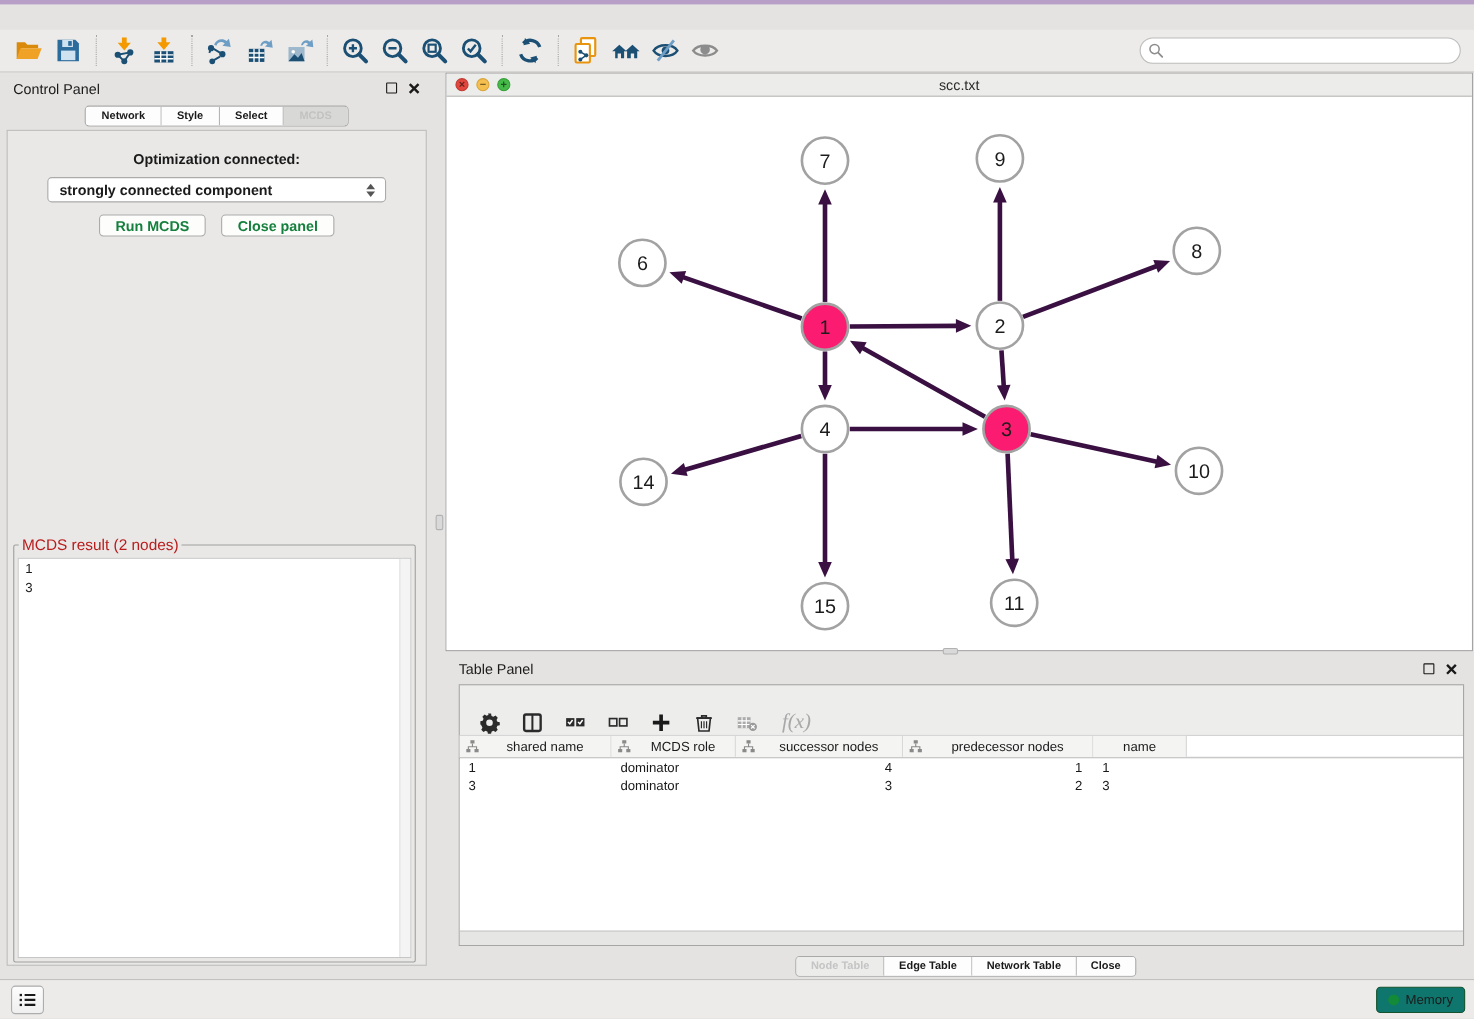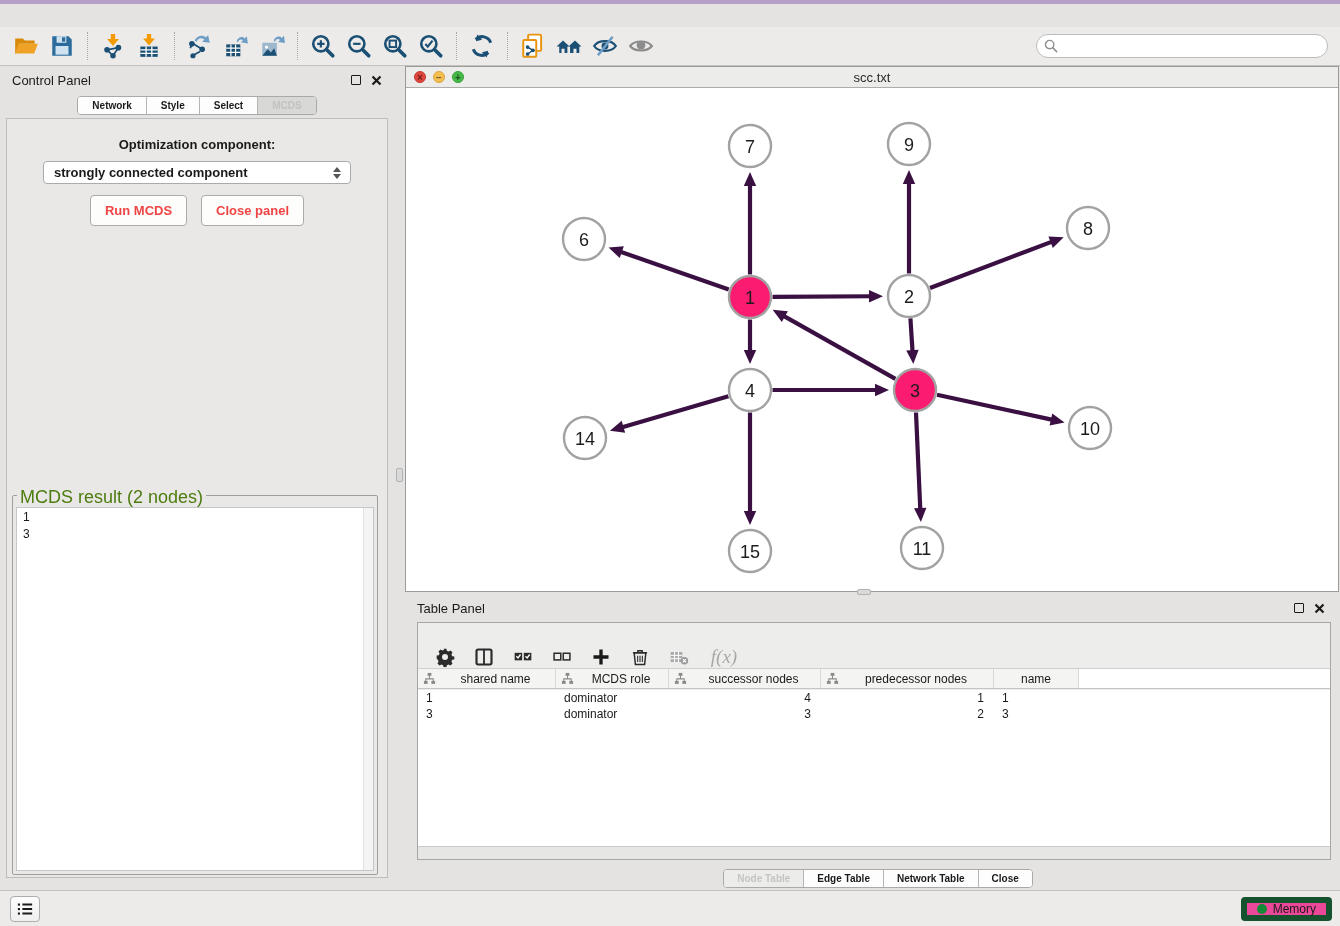--- a/index.html
+++ b/index.html
@@ -46,26 +46,26 @@
   .cp-body { position:absolute; left:6px; right:6px; top:52px; bottom:12px; background:#E9E8E7;
              border:1px solid #BDBDBD; }
   .opt-label { margin-top:18px; text-align:center; font-size:13px; font-weight:600; color:#1A1A1A; }
   .dropdown { width:308px; height:23px; margin:9px auto 0; background:#fff; border:1px solid #ABABAB;
               border-radius:4px; display:flex; align-items:center; padding:0 6px 0 10px; }
   .dropdown .dd-text { font-size:13px; font-weight:600; color:#1A1A1A; flex:1; }
   .stepper { display:flex; flex-direction:column; gap:2px; align-items:center; width:14px; }
   .tri-up { width:0; height:0; border-left:4px solid transparent; border-right:4px solid transparent; border-bottom:5px solid #555; }
   .tri-dn { width:0; height:0; border-left:4px solid transparent; border-right:4px solid transparent; border-top:5px solid #555; }
   .cp-buttons { display:flex; justify-content:center; gap:14px; margin-top:11px; }
-  .btn { height:31px; padding:0 14px; background:#FDFDFC; border:1px solid #ABABAB; border-radius:4px;
-         font-size:13px; font-weight:600; color:#ef4444; display:flex; align-items:center; cursor:default; }
+  .btn { height:20px; padding:0 14px; background:#FDFDFC; border:1px solid #ABABAB; border-radius:4px;
+         font-size:13px; font-weight:600; color:#15803d; display:flex; align-items:center; cursor:default; }
 
   .result-fieldset { position:absolute; left:5px; right:9px; top:376px; bottom:2px;
                      border:1px solid #9F9F9F; border-radius:2px; }
-  .result-legend { position:absolute; top:-9px; left:4px; background:#E9E8E7; padding:0 3px; font-size:18px; color:#4d7c0f; }
+  .result-legend { position:absolute; top:-9px; left:4px; background:#E9E8E7; padding:0 3px; font-size:14px; color:#b91c1c; }
   .result-list { position:absolute; left:3px; right:3px; top:11px; bottom:3px; background:#fff;
                  border:1px solid #C6C6C6; overflow:hidden; }
   .result-item { font-size:12px; color:#1A1A1A; padding:1px 0 0 6px; line-height:16px; }
   .result-scroll { position:absolute; right:0; top:0; bottom:0; width:10px; background:#F4F4F4; border-left:1px solid #E2E2E2; }
 
   
   .grip-v { position:absolute; left:396px; top:402px; width:7px; height:14px; background:#D9D9D9;
             border:1px solid #B2B2B2; border-radius:2px; }
   .grip-h { position:absolute; left:451px; top:523px; width:14px; height:6px; background:#D9D9D9;
             border:1px solid #B2B2B2; border-radius:2px; }
@@ -104,22 +104,22 @@
   .tp-bottomstrip { position:absolute; left:0; right:0; bottom:0; height:13px; background:#E6E6E5; border-top:1px solid #C9C9C9; }
   .tp-tabs { position:absolute; left:12px; right:0; bottom:2px; display:flex; justify-content:center; }
   .tp-tabs .seg-tab { font-weight:700; padding:3px 13px; }
   .tp-tabs .seg-tab.active-gray { background:#ECECEB; color:#C4C4C4; }
 
   
   .statusbar { position:absolute; left:0; bottom:0; right:0; height:36px; background:#ECEBE9; border-top:1px solid #C3C1BF; }
   .sb-left-btn { position:absolute; left:10px; top:5px; width:30px; height:26px; background:linear-gradient(#FDFDFD,#EFEFEF);
                  border:1px solid #ADADAD; border-radius:4px; display:flex; align-items:center; justify-content:center; }
   .sb-left-btn svg { width:18px; height:18px; }
-  .memory-btn { position:absolute; right:8px; top:6px; height:24px; padding:0 10px; background:#ec4899;
-                border:6px solid #14532d; border-radius:4px; display:flex; align-items:center; gap:6px; }
+  .memory-btn { position:absolute; right:8px; top:6px; height:24px; padding:0 10px; background:#0f766e;
+                border:1px solid #14532d; border-radius:4px; display:flex; align-items:center; gap:6px; }
   .mem-dot { width:10px; height:10px; border-radius:50%; background:#128A38; }
   .memory-btn span.lbl { font-size:12px; color:#1A1A1A; }
 </style>
 </head>
 <body>
 
 <div class="app">
   <div class="top-strip"></div>
 
 
@@ -274,21 +274,21 @@
       </div>
       <div class="cp-tabs">
         <div class="seg-group" id="cp-tab-group">
             <div class="seg-tab">Network</div>
             <div class="seg-tab">Style</div>
             <div class="seg-tab">Select</div>
             <div class="seg-tab active-gray">MCDS</div>
           </div>
       </div>
       <div class="cp-body">
-        <div class="opt-label">Optimization component:</div>
+        <div class="opt-label">Optimization connected:</div>
         <div class="dropdown">
           <span class="dd-text">strongly connected component</span>
           <span class="stepper">
             <span class="tri-up"></span>
               <span class="tri-dn"></span>
           </span>
         </div>
         <div class="cp-buttons">
           <div class="btn">Run MCDS</div>
           <div class="btn">Close panel</div>

